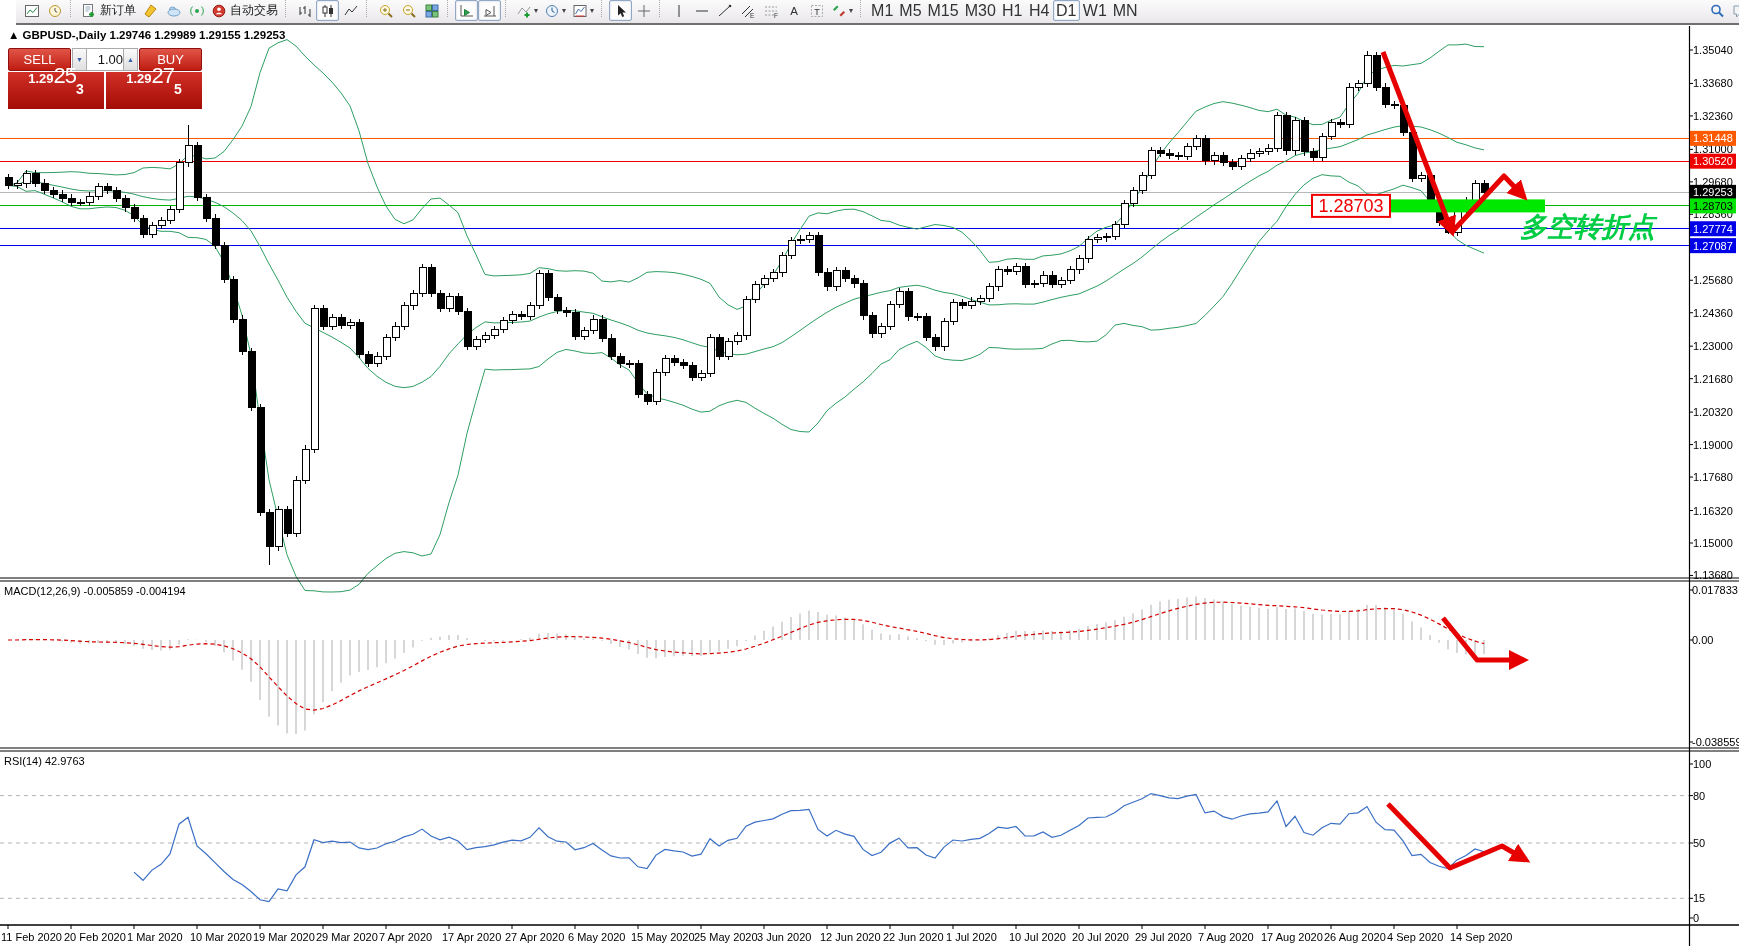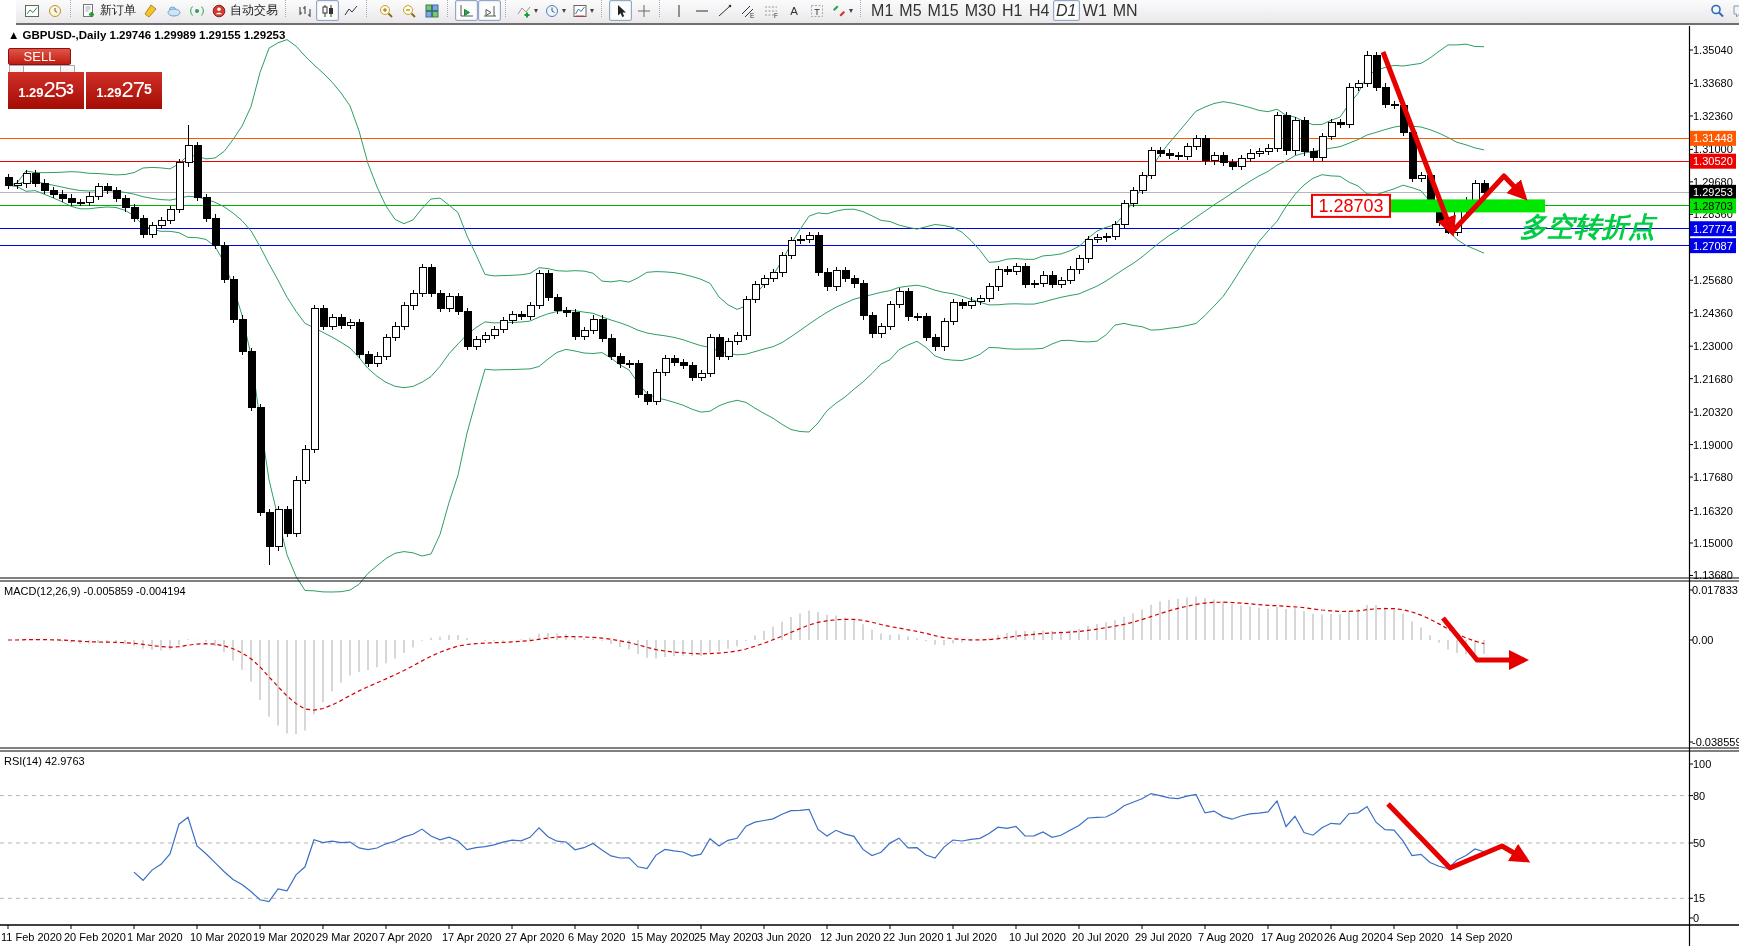--- a/index.html
+++ b/index.html
@@ -9,47 +9,47 @@
 
   
   #toolbar { position:absolute; left:16px; top:0; width:1739px; height:25px;
              background:linear-gradient(#fcfbfc,#e9e7ea);
              border-bottom:2px solid #6f6f6f;
              display:flex; align-items:flex-start; padding:0 4px; }
   .grip { width:5px; height:17px; border-left:1px dotted #a9a9a9; margin:0 3px 0 4px; }
   .ti { height:21px; min-width:23px; display:flex; align-items:center; justify-content:center;
         border:1px solid transparent; border-radius:2px; background:transparent;
         font-size:12px; color:#222; cursor:default; padding:0 2px; }
-  .ti.active { background:#fdfdfd; border:1px solid #93a8c4; box-shadow:inset 0 0 2px #bcc9da;font-style:italic; }
+  .ti.active { background:#fdfdfd; border:1px solid #93a8c4; box-shadow:inset 0 0 2px #bcc9da; }
   .ti .lbl { font-size:12px; margin-left:3px; white-space:nowrap; }
   .ti .dd { font-size:8px; color:#444; margin-left:2px; }
   .ti svg { width:16px; height:16px; }
   .tf { font-size:16px; color:#333; min-width:27px; justify-content:center; }
   .tbright { margin-left:auto; display:flex; align-items:center; }
 
   
   #chartwrap { position:absolute; left:0; top:26px; width:1739px; height:920px; background:#fff; }
   svg text { font-family:"Liberation Sans", sans-serif; }
 
   
   #ocp { position:absolute; left:8px; top:22px; width:194px; z-index:5; }
-  #ocp .row1 { display:flex; height:23px;flex-direction:column; }
+  #ocp .row1 { display:flex; height:23px; }
   .tradebtn { width:63px; height:23px; border:1px solid #8f1010; border-radius:2px;
               background:linear-gradient(#e05547,#c01d12); color:#fff; font-size:13px;
               display:flex; align-items:center; justify-content:center; }
   .volgrp { display:flex; height:23px; margin:0 1px; }
   .spin { width:15px; height:23px; background:linear-gradient(#fafafa,#dfdfdf);
           border:1px solid #aaa; font-size:7px; color:#3a62a8;
           display:flex; align-items:center; justify-content:center; }
   #vol { width:36px; height:23px; border:1px solid #aaa; border-left:0; border-right:0;
          text-align:right; font-size:13px; color:#111; }
   #ocp .row2 { display:flex; margin-top:1px; }
-  .bigprice { width:76px; height:37px; background:linear-gradient(#d03028,#a40c04);
+  .bigprice { width:96px; height:37px; background:linear-gradient(#d03028,#a40c04);
               color:#fff; display:flex; align-items:flex-end; justify-content:center;
-              padding-bottom:4px; }
+              padding-bottom:18px; }
   .bigprice.right { margin-left:2px; }
   .bp-sm { font-size:13px; font-weight:bold; line-height:24px; }
   .bp-bg { font-size:22px; font-weight:normal; line-height:31px; letter-spacing:-1px; }
   .bp-sup { font-size:14px; font-weight:bold; line-height:30px; align-self:flex-start; margin-top:2px; }
 </style>
 </head>
 <body>
 
 <div id="app">
   <div id="toolbar">

